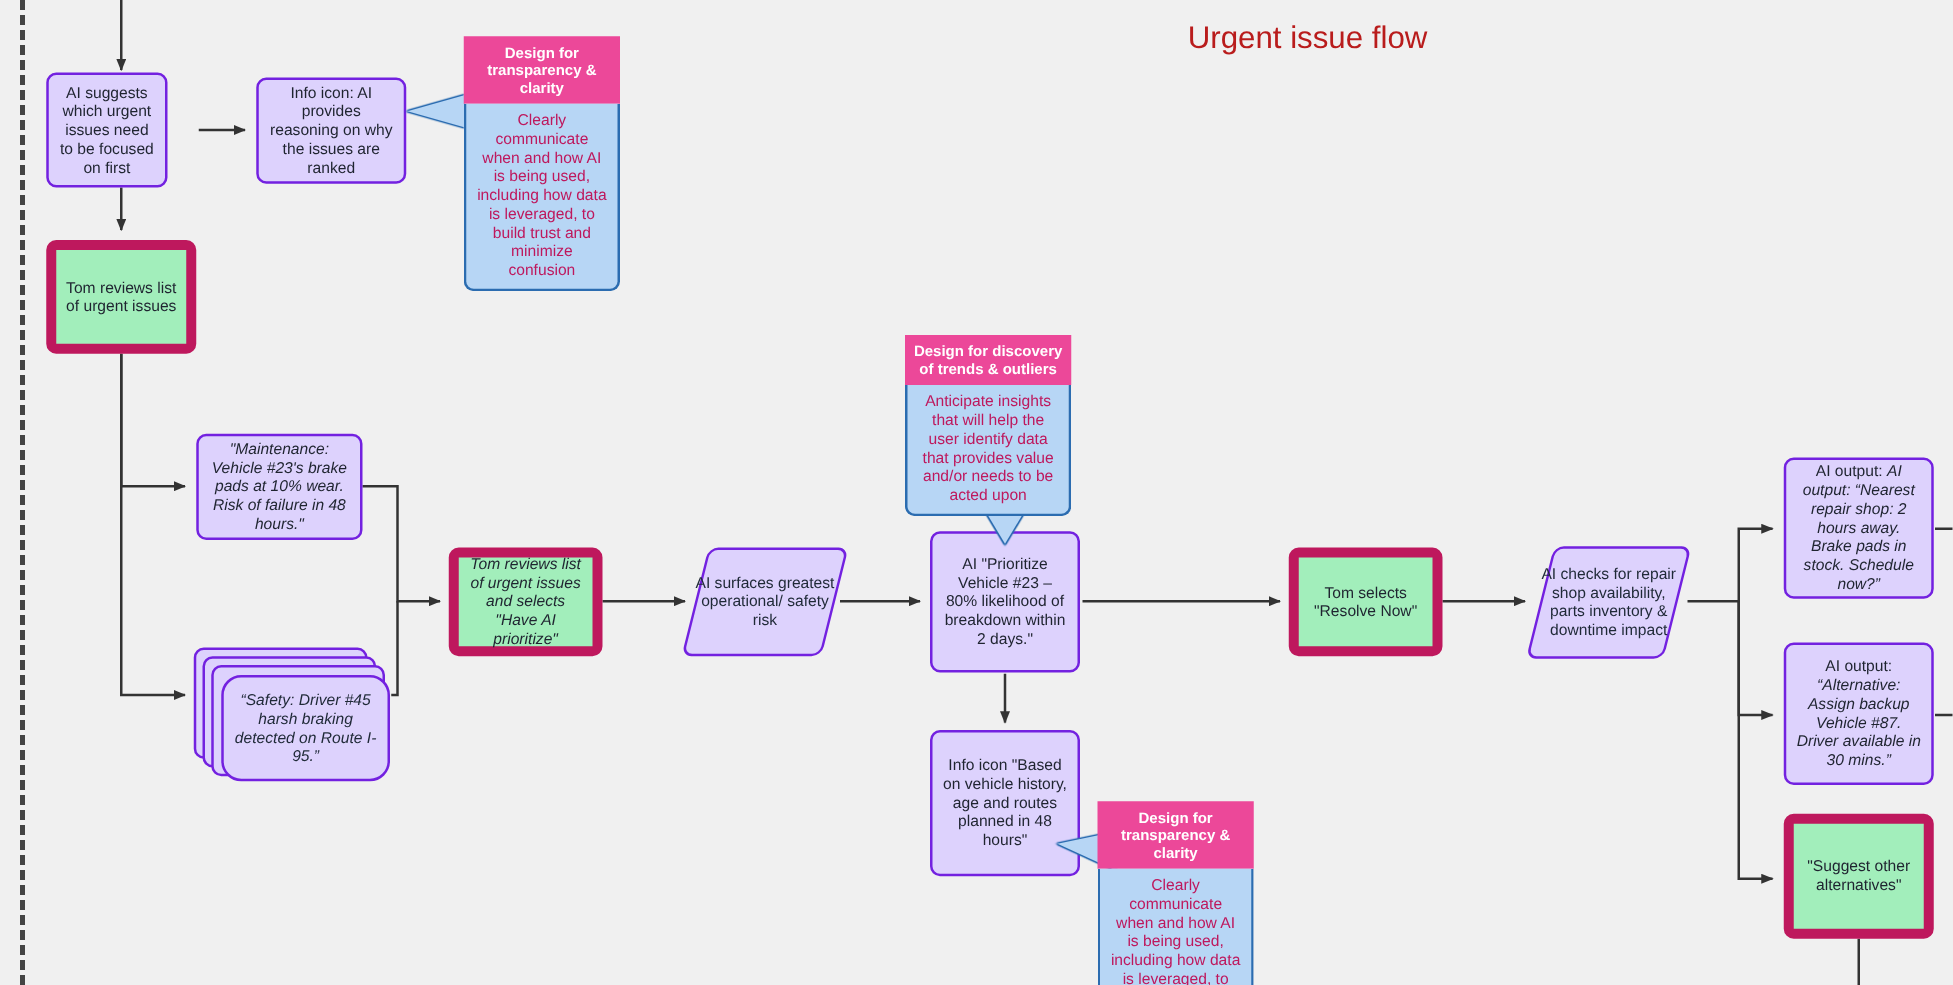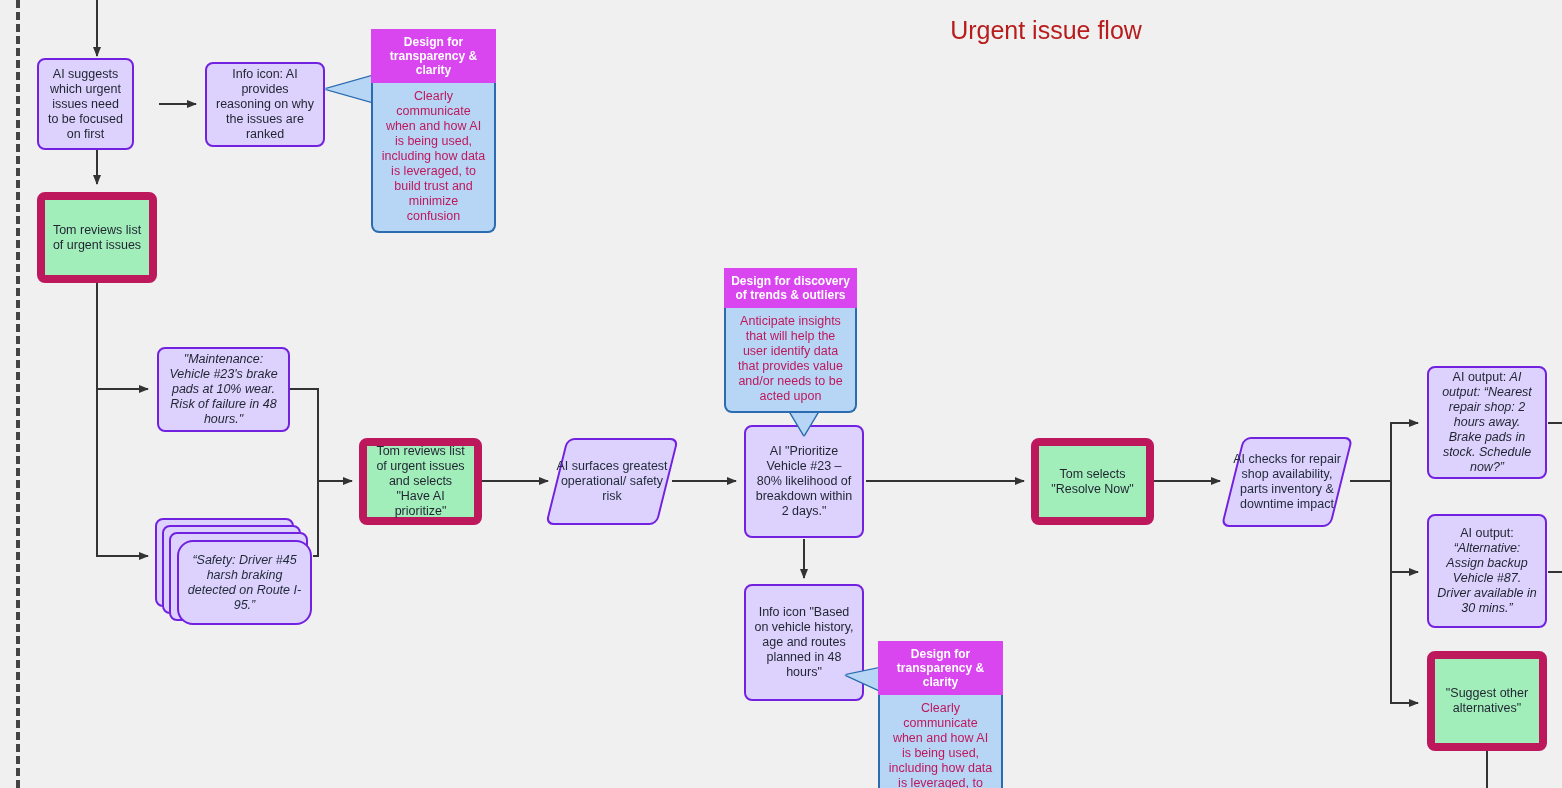--- a/index.html
+++ b/index.html
@@ -116,21 +116,21 @@
     box-sizing: border-box;
     z-index: 1;
   }
 
   
   .annot {
     position: absolute;
     z-index: 5;
   }
   .annot-head {
-    background: #d946ef;
+    background: #ec4899;
     color: #ffffff;
     font-weight: bold;
     font-size: 12px;
     line-height: 14px;
     text-align: center;
     padding: 6px 6px;
     box-sizing: border-box;
   }
   .annot-body {
     background: #b7d6f5;
@@ -250,21 +250,21 @@
 
   <div class="node n-stack" style="left:155px; top:518px; width:157px; height:107px;">
     <div class="layer" style="left:0px; top:0px; width:135px; height:85px;"></div>
     <div class="layer" style="left:7px; top:7px; width:135px; height:85px;"></div>
     <div class="layer" style="left:14px; top:14px; width:135px; height:85px;"></div>
     <div class="front n-quote">
       <span class="txt">“Safety: Driver #45 harsh braking detected on Route I-95.”</span>
     </div>
   </div>
 
-  <div class="node n-green" style="left:359px; top:438px; width:123px; height:87px;">
+  <div class="node n-green" style="left:359px; top:438px; width:123px; height:87px;font-style:italic;">
     <span class="txt">Tom reviews list of urgent issues and selects "Have AI prioritize"</span>
   </div>
 
   <div class="node n-skew" style="left:556px; top:438px; width:112px; height:87px;">
     <div class="skin"></div>
     <span class="txt">AI surfaces greatest operational/ safety risk</span>
   </div>
 
   <div class="node n-process" style="left:744px; top:425px; width:120px; height:113px;">
     <span class="txt">AI "Prioritize Vehicle #23 – 80% likelihood of breakdown within 2 days."</span>

